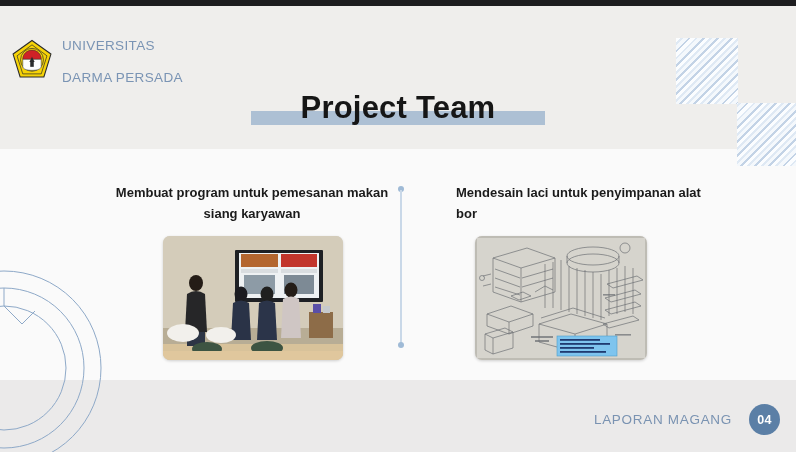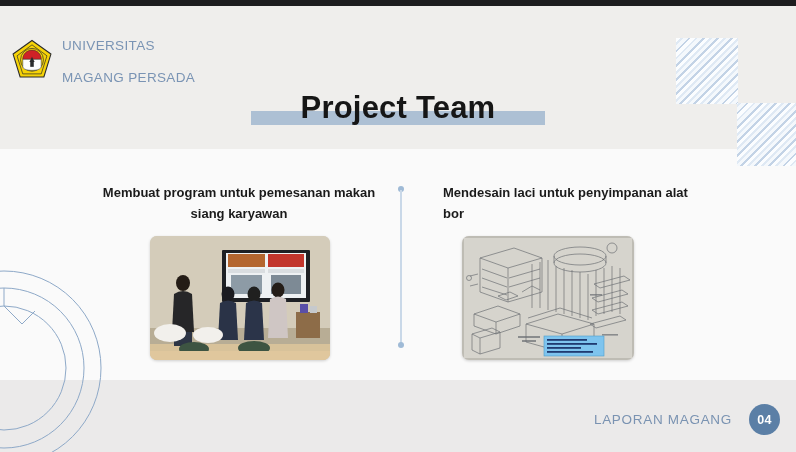--- a/index.html
+++ b/index.html
@@ -101,21 +101,21 @@
     font-size:31px;
     font-weight:bold;
     color:#161616;
     letter-spacing:0.2px;
     line-height:40px;
     white-space:nowrap;
   }
 
   
   .columns {
-    position:absolute; left:4px; top:182px;
+    position:absolute; left:17px; top:182px;
     width:675px; height:190px;
     z-index:10;
   }
   .col {
     position:absolute; top:0;
     width:300px;
   }
   .col-left  { left:85px;  }
   .col-right { left:412px; }
 
@@ -220,21 +220,21 @@
         <circle cx="50" cy="47" r="26" fill="#f6d307" stroke="#2b2b2b" stroke-width="1.6"></circle>
         <path d="M50 25 C62 25 71 34 71 46 L29 46 C29 34 38 25 50 25 Z" fill="#cf2127" stroke="#2b2b2b" stroke-width="1.2"></path>
         <path d="M29 46 L71 46 L71 62 C71 68 62 71 50 71 C38 71 29 68 29 62 Z" fill="#fdfdfd" stroke="#2b2b2b" stroke-width="1.2"></path>
         <path d="M50 40 L56 52 L44 52 Z" fill="#2b2b2b"></path>
         <rect x="46" y="52" width="8" height="11" fill="#2b2b2b"></rect>
         <path d="M10 40 L90 40" stroke="#f6d307" stroke-width="0"></path>
       </svg>
     </span>
     <span class="brand-text">
       <span class="brand-line">UNIVERSITAS</span>
-      <span class="brand-line">MAGANG PERSADA</span>
+      <span class="brand-line">DARMA PERSADA</span>
     </span>
   </div>
 
   <div class="title-wrap">
     <span class="title-inner">
       <span class="title-highlight"></span>
       <span class="title-text">Project Team</span>
     </span>
   </div>
 

